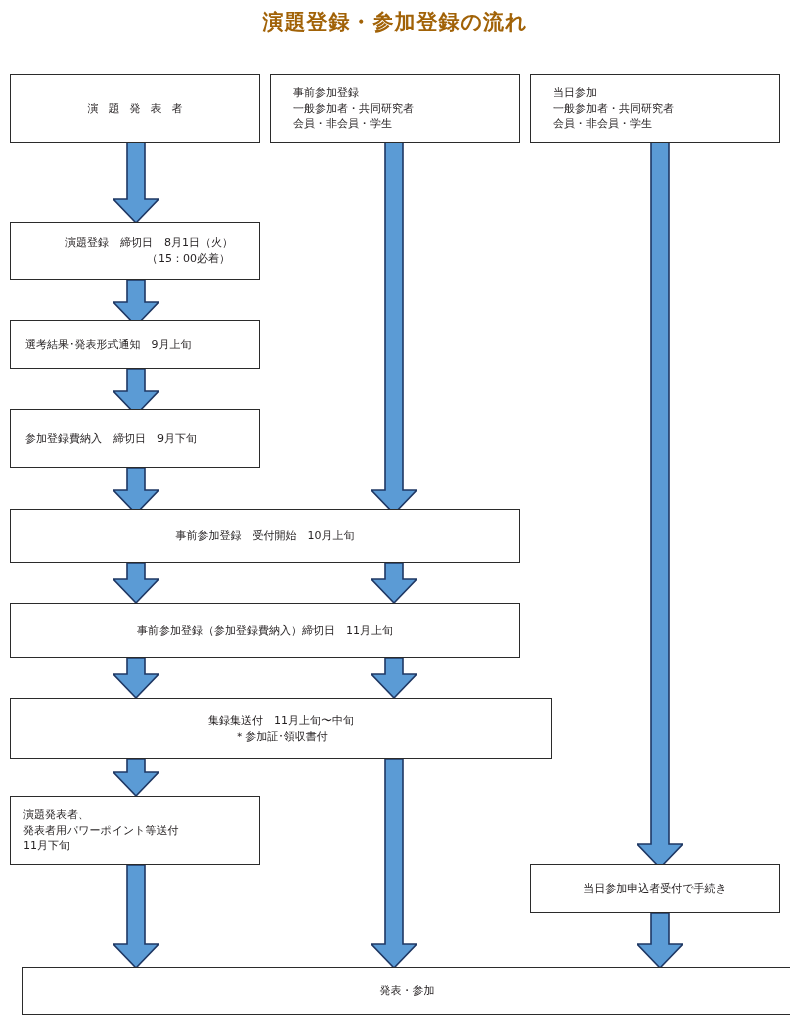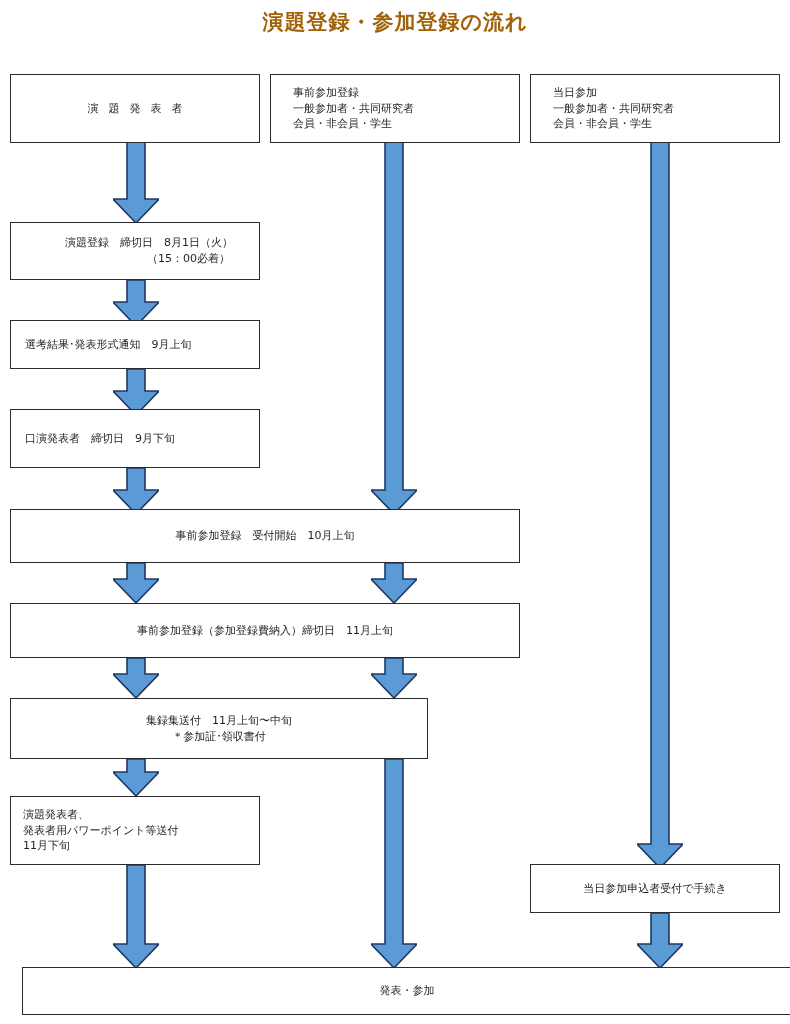--- a/index.html
+++ b/index.html
@@ -169,32 +169,32 @@
   <div class="node left" style="left:10px; top:222px; width:250px; height:58px;padding-left:32px;">
     <div class="line">演題登録　締切日　8月1日（火）</div>
     <div class="line" style="padding-left:104px;">（15：00必着）</div>
   </div>
 
   <div class="node left" style="left:10px; top:320px; width:250px; height:49px;">
     <div class="line" style="padding-left:14px;">選考結果･発表形式通知　9月上旬</div>
   </div>
 
   <div class="node left" style="left:10px; top:409px; width:250px; height:59px;">
-    <div class="line" style="padding-left:14px;">口演発表者　締切日　9月下旬</div>
+    <div class="line" style="padding-left:14px;">参加登録費納入　締切日　9月下旬</div>
   </div>
 
   <div class="node center" style="left:10px; top:509px; width:510px; height:54px;">
     <div class="line">事前参加登録　受付開始　10月上旬</div>
   </div>
 
   <div class="node center" style="left:10px; top:603px; width:510px; height:55px;">
     <div class="line">事前参加登録（参加登録費納入）締切日　11月上旬</div>
   </div>
 
-  <div class="node center" style="left:10px; top:698px; width:418px; height:61px;">
+  <div class="node center" style="left:10px; top:698px; width:542px; height:61px;">
     <div class="line">集録集送付　11月上旬〜中旬</div>
     <div class="line">＊参加証･領収書付</div>
   </div>
 
   <div class="node left" style="left:10px; top:796px; width:250px; height:69px;">
     <div class="line" style="padding-left:12px;">演題発表者、</div>
     <div class="line" style="padding-left:12px;">発表者用パワーポイント等送付</div>
     <div class="line" style="padding-left:12px;">11月下旬</div>
   </div>
 

